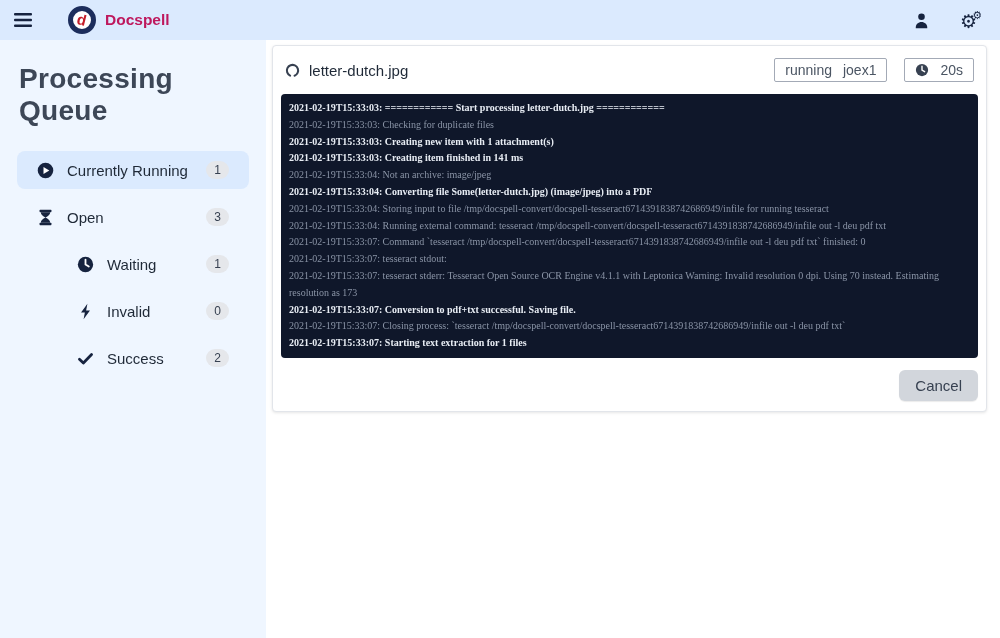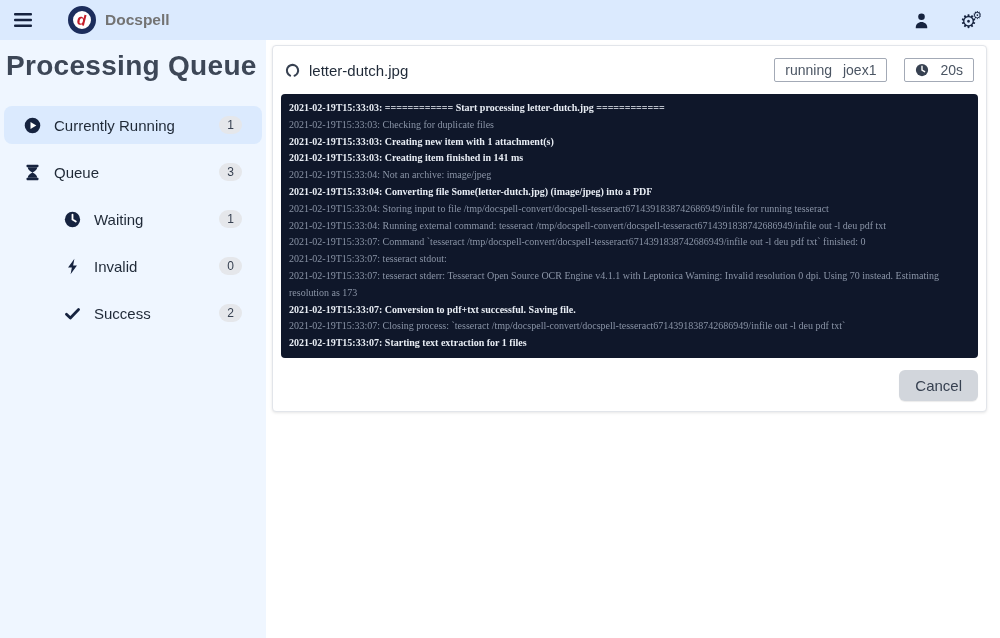--- a/index.html
+++ b/index.html
@@ -18,29 +18,29 @@
   .logo-wrap { display:flex; align-items:center; gap:9px; margin-left:22px; cursor:pointer; }
   .logo {
     width:28px; height:28px; border-radius:50%;
     border:5px solid #1c2d5c; background:#fff;
     display:flex; align-items:center; justify-content:center;
   }
   .logo span {
     color:#c41e2a; font-weight:bold; font-size:15px; line-height:1;
     transform:rotate(14deg) translateY(-1px);
   }
-  .app-title { font-weight:bold; font-size:15.5px; color:#737373; }
+  .app-title { font-weight:bold; font-size:15.5px; color:#be185d; }
   .topbar-spacer { flex:1; }
   .gear-glyph { font-family:"DejaVu Sans",sans-serif; color:#16233f; line-height:1; }
   .gear-glyph .big { font-size:19px; }
   .gear-glyph .small { font-size:11px; margin-left:-5px; vertical-align:9px; }
 
   
   .layout { display:flex; height:598px; }
-  .sidebar { width:266px; background:#eff6ff; padding:4px; flex-shrink:0; }
+  .sidebar { width:266px; background:#eff6ff; padding:17px; flex-shrink:0; }
   .sidebar h1 {
     font-size:28px; font-weight:bold; color:#3d4757;
     margin:6px 0 24px 2px; letter-spacing:.3px;
   }
   .nav-item {
     display:flex; align-items:center; height:38px;
     border-radius:8px; padding:0 20px; margin-bottom:9px; cursor:pointer;
   }
   .nav-item.active { background:#dbeafe; }
   .nav-item.indent { margin-left:40px; }
@@ -129,21 +129,21 @@
     <span class="nav-count">1</span>
   </div>
         <div class="nav-item">
     <span class="nav-icon">
             <svg viewBox="0 0 16 16">
               <rect x="2.4" y="0.8" width="11.2" height="2.2" rx="0.6" fill="#16233f"></rect>
               <rect x="2.4" y="13" width="11.2" height="2.2" rx="0.6" fill="#16233f"></rect>
               <path d="M3.6 3h8.8c0 2.4-2 3.7-4.4 5 2.4 1.3 4.4 2.6 4.4 5H3.6c0-2.4 2-3.7 4.4-5-2.4-1.3-4.4-2.6-4.4-5z" fill="#16233f"></path>
             </svg>
           </span>
-    <span class="nav-label">Queue</span>
+    <span class="nav-label">Open</span>
     <span class="nav-count">3</span>
   </div>
         <div class="nav-item indent">
     <span class="nav-icon">
             <svg viewBox="0 0 16 16">
               <circle cx="8" cy="8" r="7.2" fill="#16233f"></circle>
               <path d="M8 3.4V8l3.1 1.9" stroke="#fff" stroke-width="1.7" fill="none" stroke-linecap="round"></path>
             </svg>
           </span>
     <span class="nav-label">Waiting</span>

